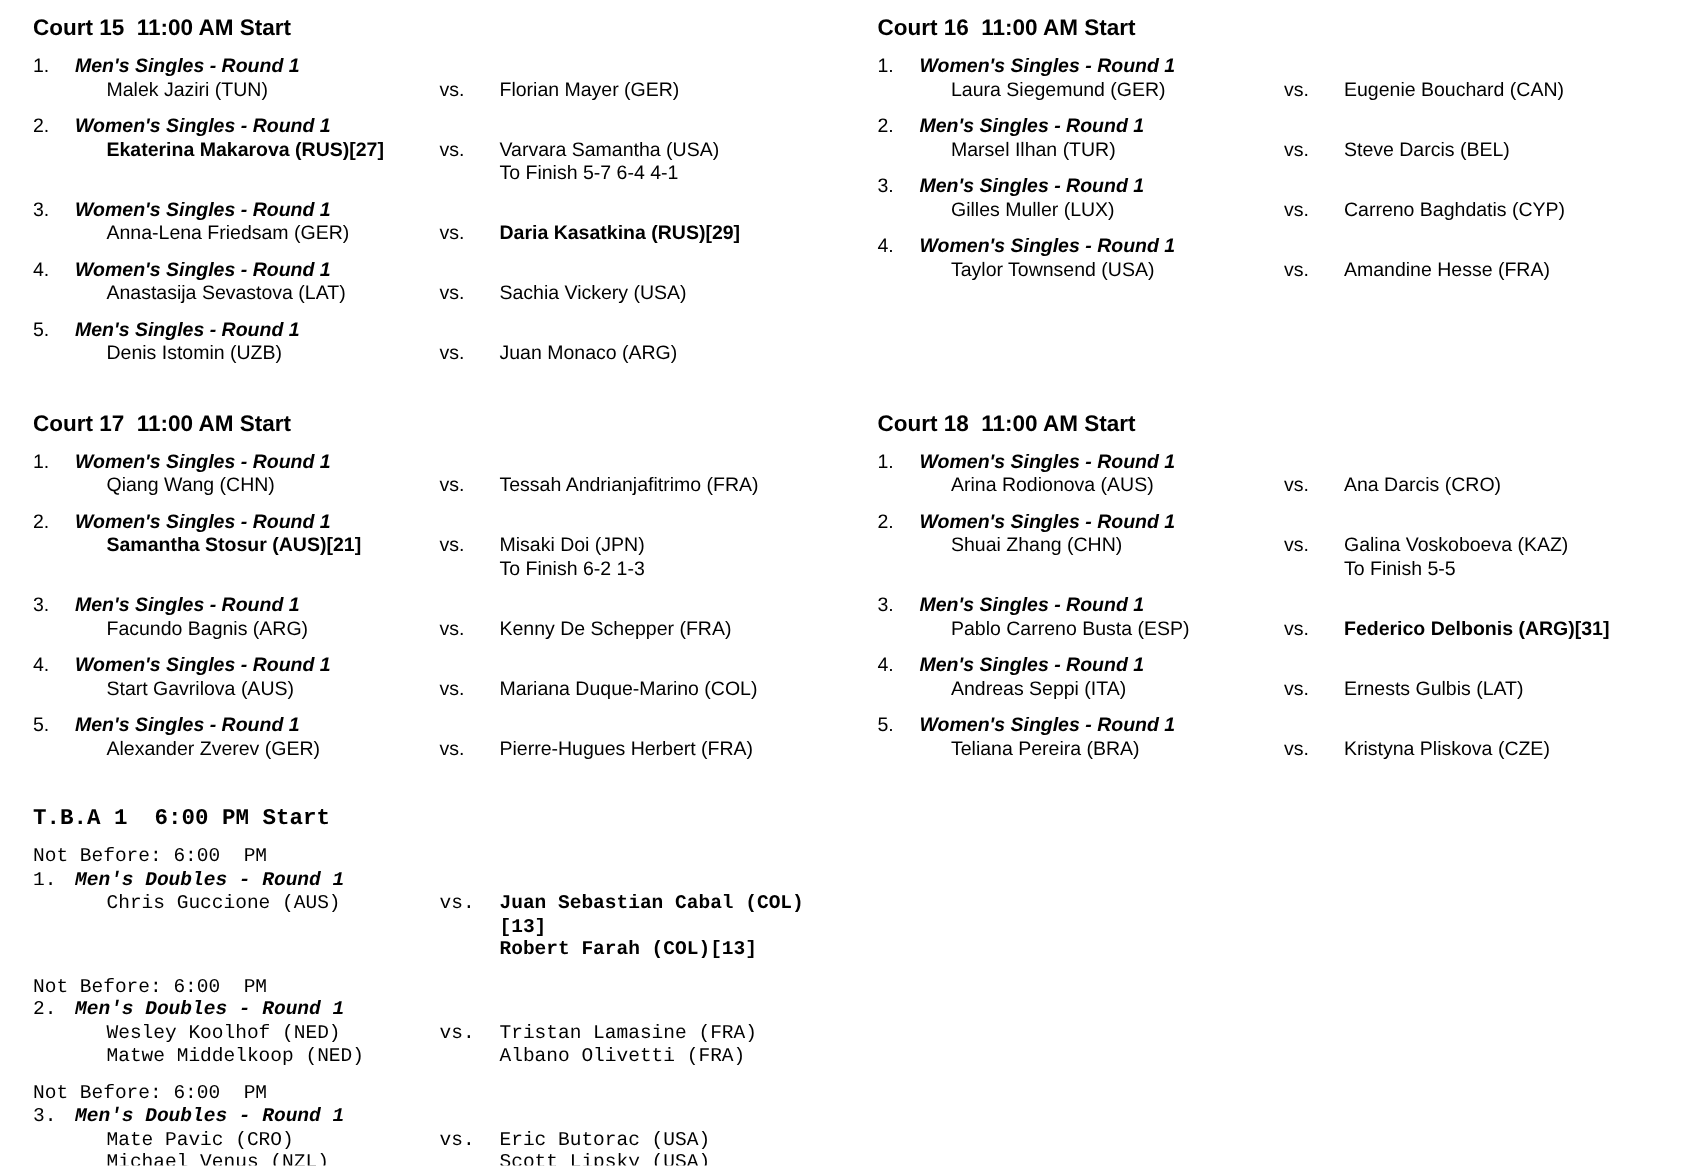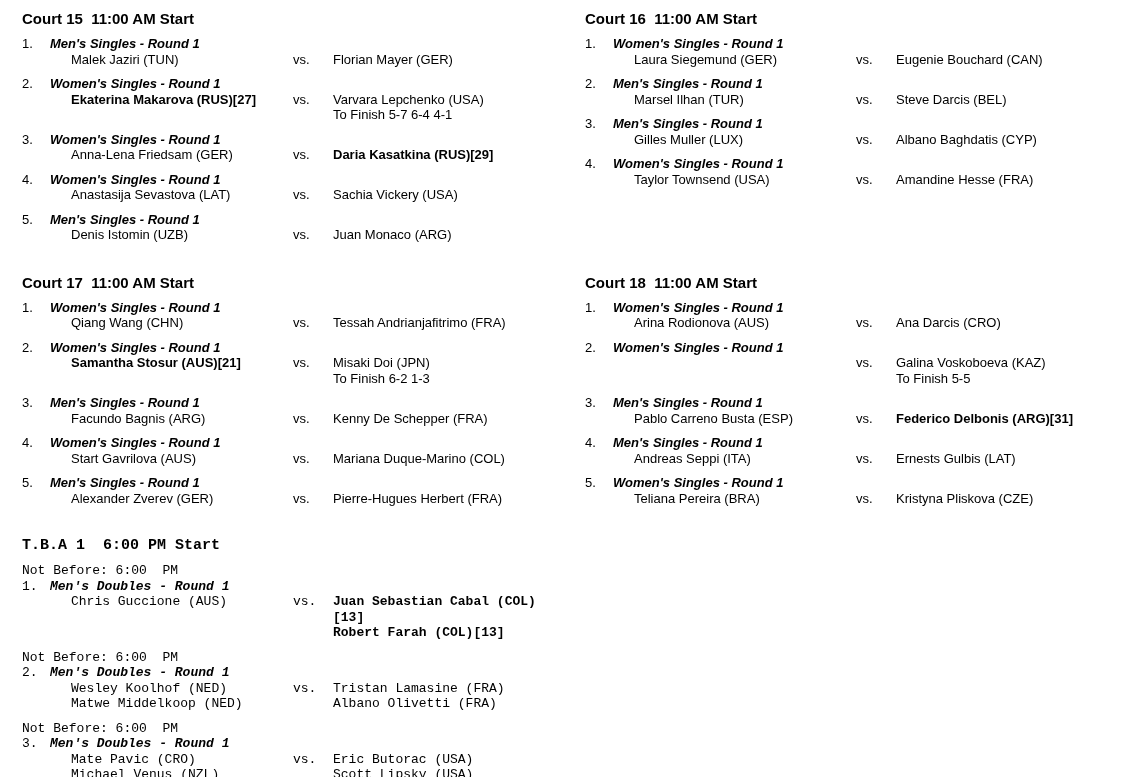--- a/index.html
+++ b/index.html
@@ -71,21 +71,21 @@
           </div>
         </div>
         <div class="match">
           <div class="line">
             <span class="cell c1">2.</span>
             <span class="cell round">Women's Singles - Round 1</span>
           </div>
           <div class="line">
             <span class="cell c2 bold">Ekaterina Makarova (RUS)[27]</span>
             <span class="cell c3">vs.</span>
-            <span class="cell c4">Varvara Lepchenko (USA)</span>
+            <span class="cell c4">Varvara Samantha (USA)</span>
           </div>
           <div class="line">
             <span class="cell c4">To Finish 5-7 6-4 4-1</span>
           </div>
         </div>
         <div class="match">
           <div class="line">
             <span class="cell c1">3.</span>
             <span class="cell round">Women's Singles - Round 1</span>
           </div>
@@ -146,21 +146,21 @@
           </div>
         </div>
         <div class="match">
           <div class="line">
             <span class="cell c1">3.</span>
             <span class="cell round">Men's Singles - Round 1</span>
           </div>
           <div class="line">
             <span class="cell c2">Gilles Muller (LUX)</span>
             <span class="cell c3">vs.</span>
-            <span class="cell c4">Albano Baghdatis (CYP)</span>
+            <span class="cell c4">Carreno Baghdatis (CYP)</span>
           </div>
         </div>
         <div class="match">
           <div class="line">
             <span class="cell c1">4.</span>
             <span class="cell round">Women's Singles - Round 1</span>
           </div>
           <div class="line">
             <span class="cell c2">Taylor Townsend (USA)</span>
             <span class="cell c3">vs.</span>
@@ -247,20 +247,21 @@
             <span class="cell c3">vs.</span>
             <span class="cell c4">Ana Darcis (CRO)</span>
           </div>
         </div>
         <div class="match">
           <div class="line">
             <span class="cell c1">2.</span>
             <span class="cell round">Women's Singles - Round 1</span>
           </div>
           <div class="line">
+            <span class="cell c2">Shuai Zhang (CHN)</span>
             <span class="cell c3">vs.</span>
             <span class="cell c4">Galina Voskoboeva (KAZ)</span>
           </div>
           <div class="line">
             <span class="cell c4">To Finish 5-5</span>
           </div>
         </div>
         <div class="match">
           <div class="line">
             <span class="cell c1">3.</span>

